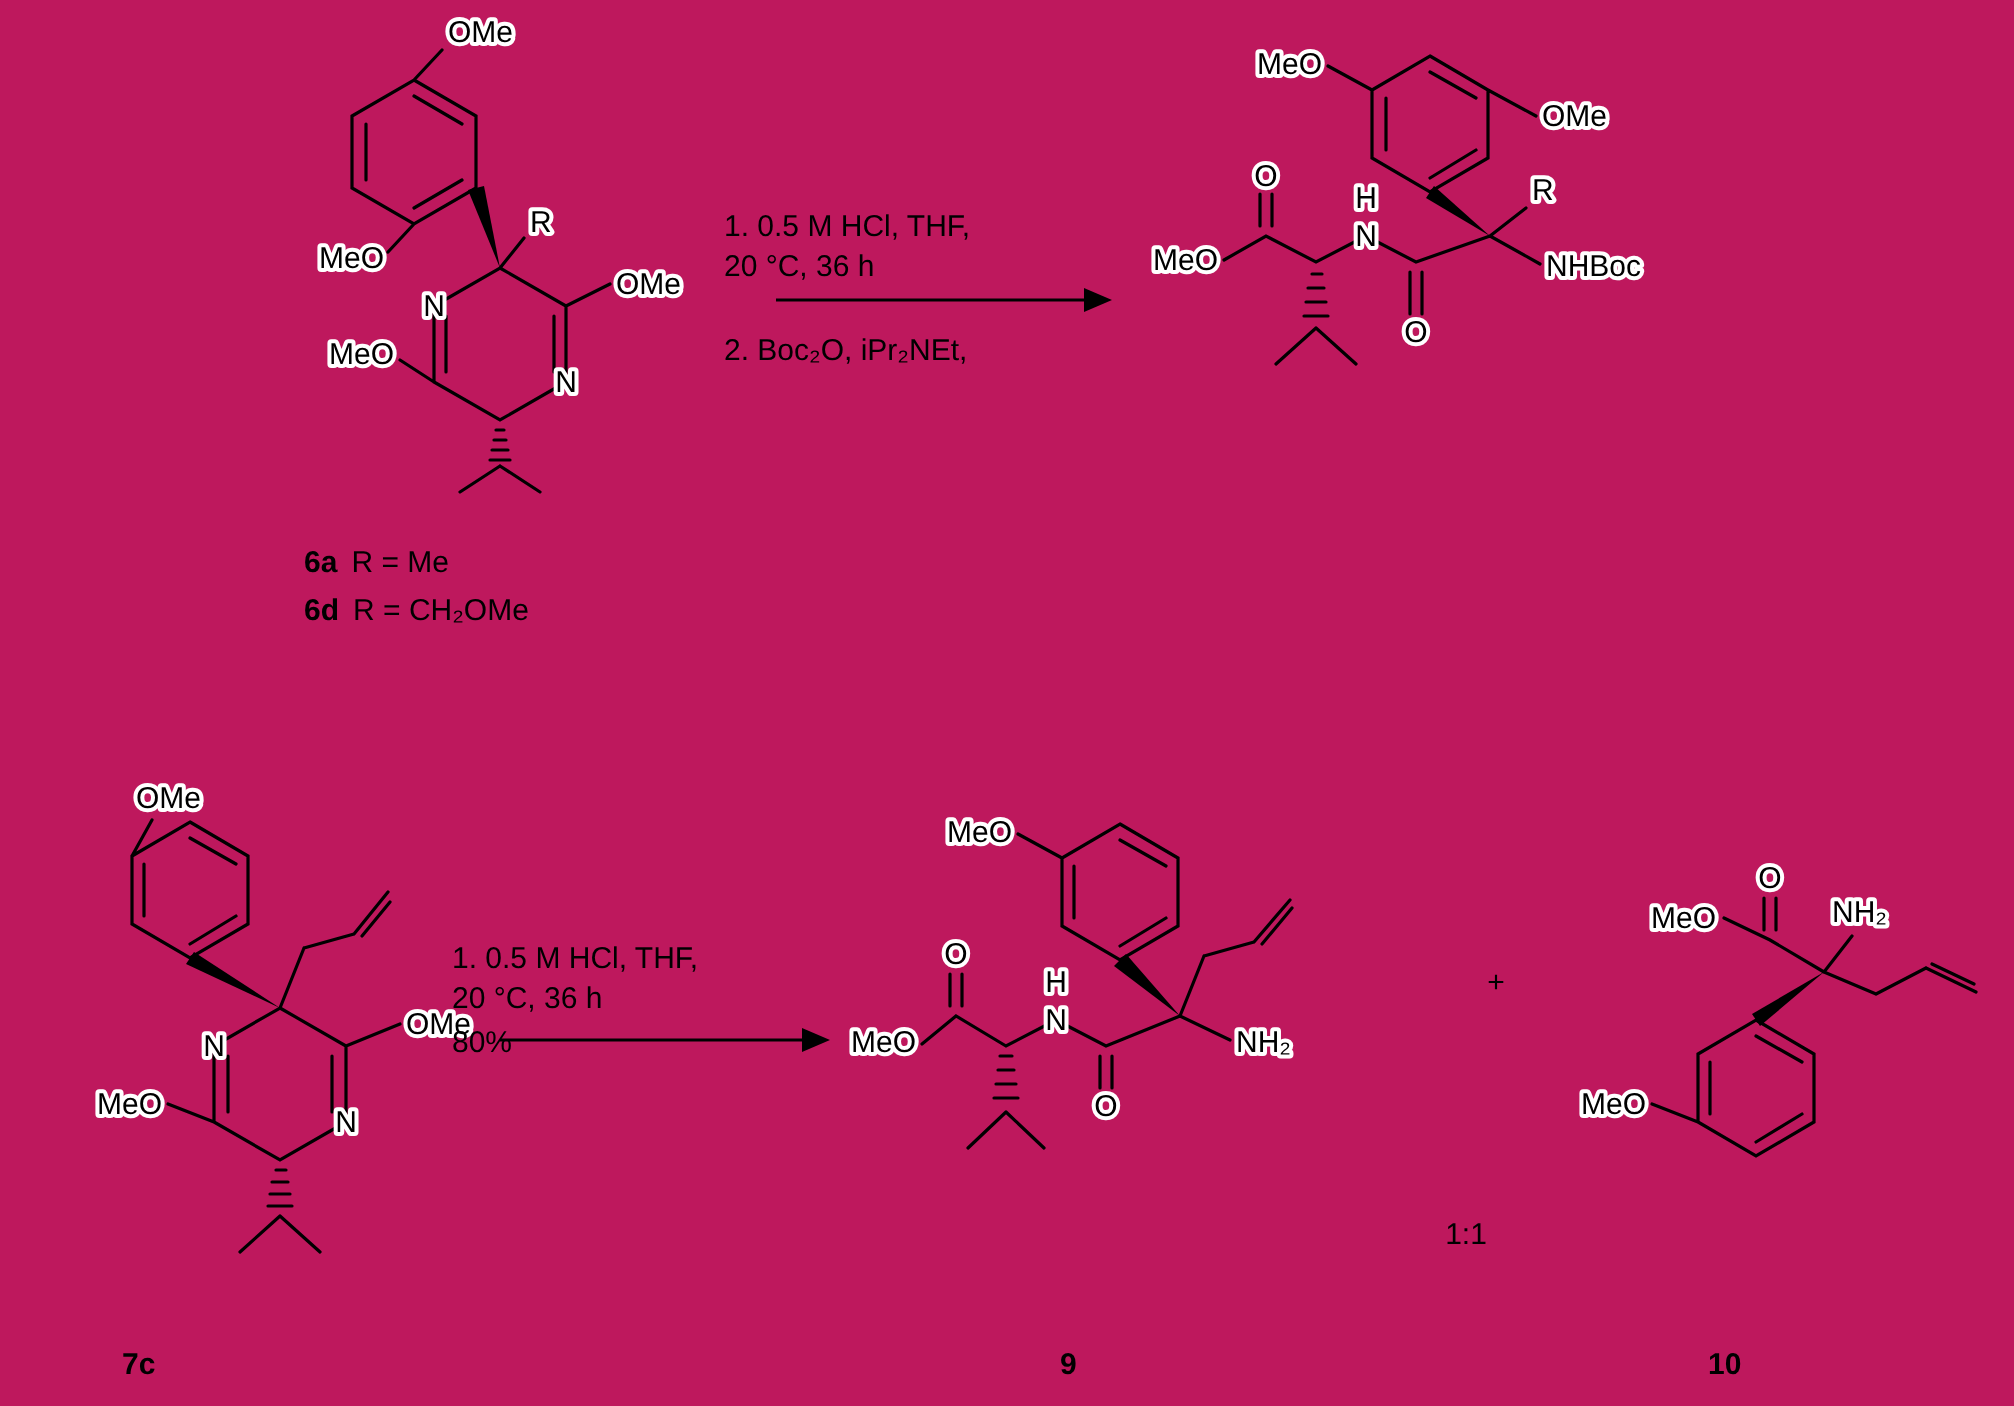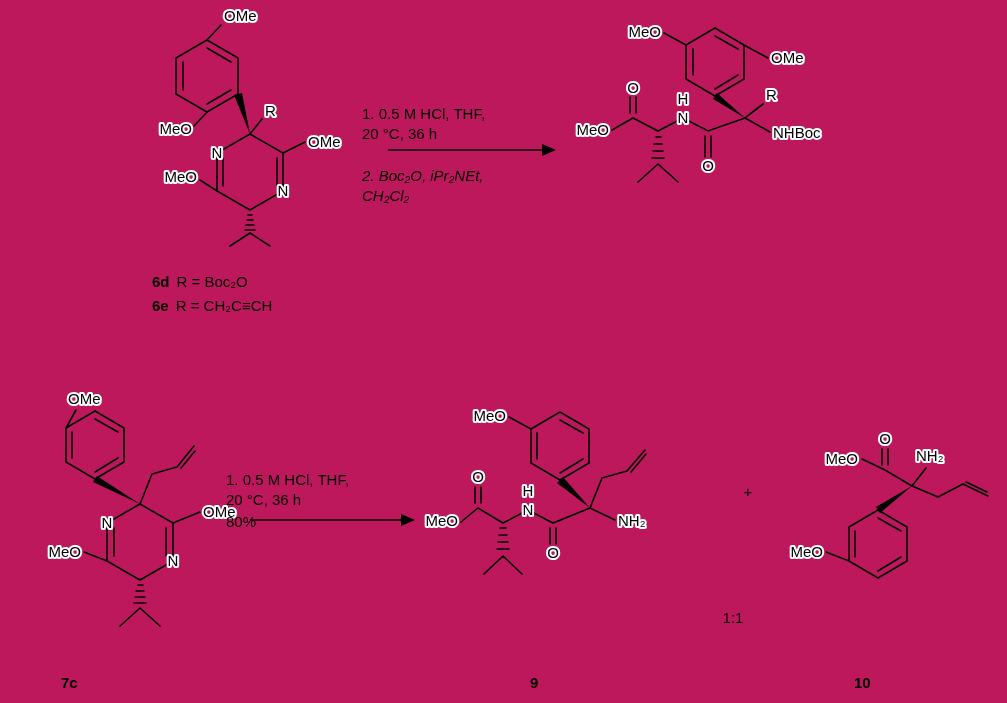--- a/index.html
+++ b/index.html
@@ -145,28 +145,27 @@
       <text class="atom" x="858" y="464" text-anchor="end">MeO</text>
       <text class="atom" x="916" y="461" text-anchor="start">NH₂</text>
       <text class="atom" x="823" y="557" text-anchor="end">MeO</text>
     </g>
   </svg>
 
   <div class="cond" style="left:362px;top:104px;width:220px;">
     <div>1. 0.5 M HCl, THF,</div>
     <div>20 °C, 36 h</div>
   </div>
-  <div class="cond" style="left:362px;top:166px;width:220px;font-style:italic;">
+  <div class="cond" style="left:362px;top:166px;width:220px;">
     <div>2. Boc₂O, iPr₂NEt,</div>
-    <div>CH₂Cl₂</div>
   </div>
 
   <div class="legend" style="left:152px;top:270px;">
-    <div class="lrow"><span class="b">6d</span><span>R = Boc₂O</span></div>
-    <div class="lrow"><span class="b">6e</span><span>R = CH₂C≡CH</span></div>
+    <div class="lrow"><span class="b">6a</span><span>R = Me</span></div>
+    <div class="lrow"><span class="b">6d</span><span>R = CH₂OMe</span></div>
   </div>
 
 
   <div class="cond" style="left:226px;top:470px;width:220px;">
     <div>1. 0.5 M HCl, THF,</div>
     <div>20 °C, 36 h</div>
   </div>
   <div class="cond" style="left:226px;top:512px;width:220px;">
     <div>80%</div>
   </div>

